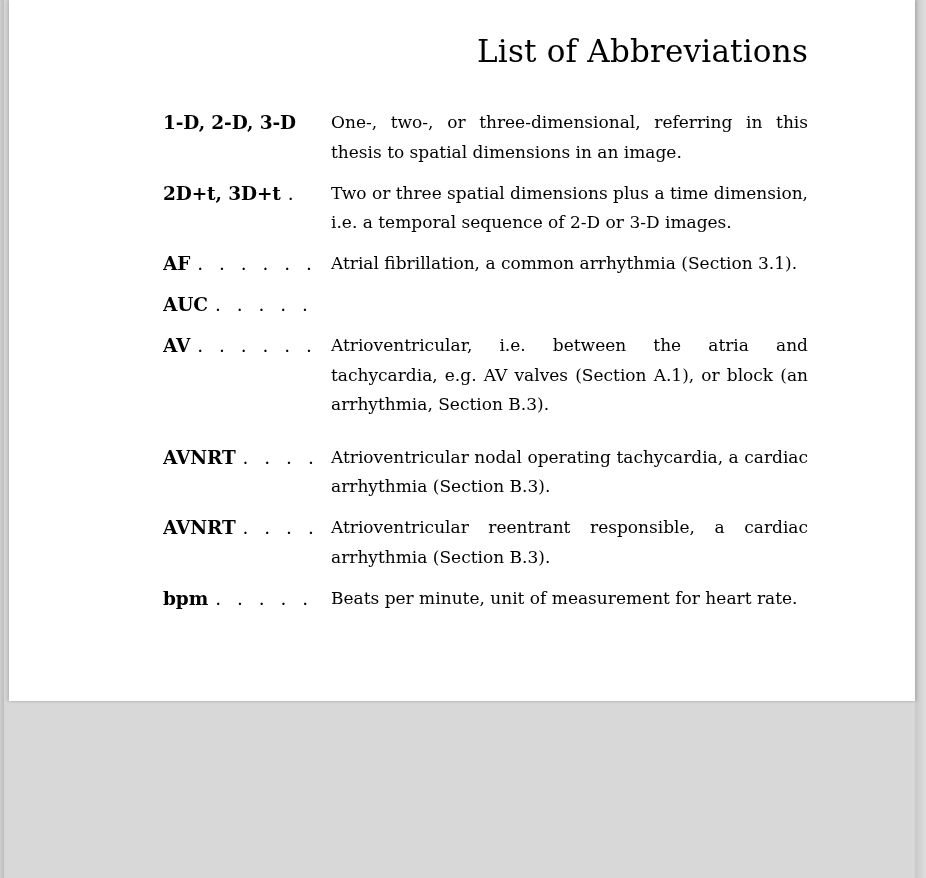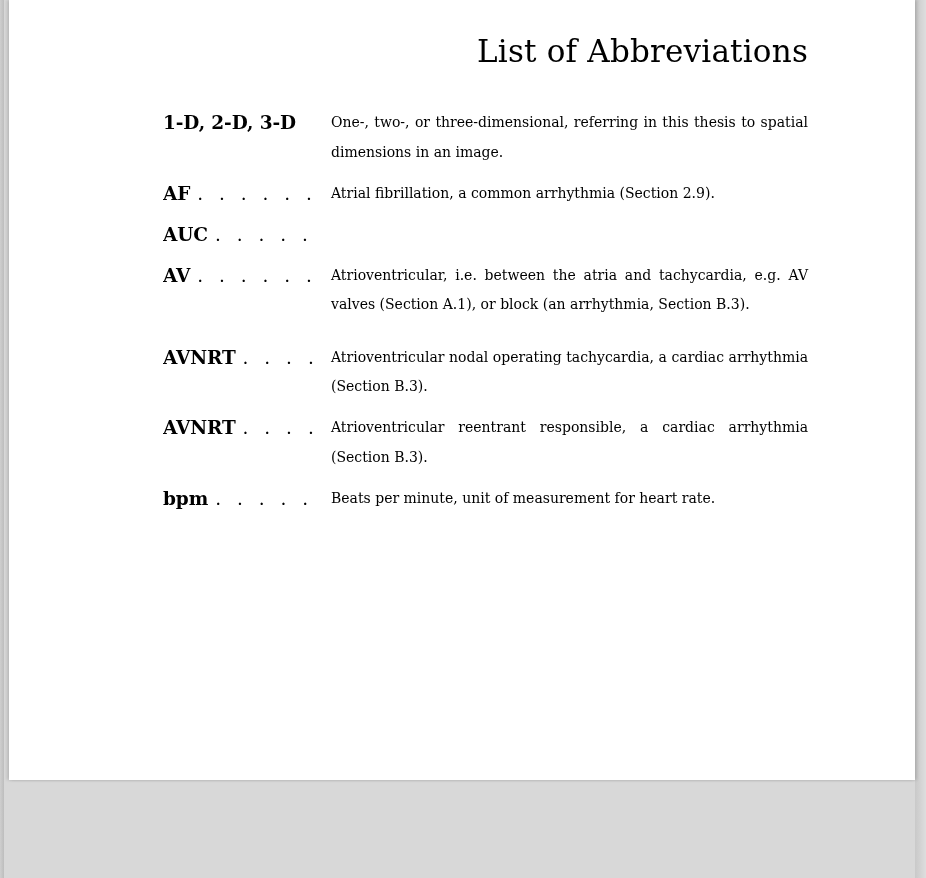--- a/index.html
+++ b/index.html
@@ -35,21 +35,21 @@
     width: 11px; height: 878px;
     background: linear-gradient(to left, #dedede 0%, #d2d2d2 55%, #c9c9c9 100%);
   }
 
   
   #page {
     position: absolute;
     left: 9px;
     top: 0;
     width: 906px;
-    height: 780px;
+    height: 701px;
     background: #ffffff;
     box-shadow: -2px 0 3px rgba(0,0,0,0.14), 2px 0 3px rgba(0,0,0,0.14);
   }
 
   
   #text-block {
     position: absolute;
     left: 154px;   
     top: 0;
     width: 645px;  
@@ -103,21 +103,21 @@
     font-weight: normal;
     font-size: 18.5px;
     color: #000000;
     margin-left: 7px;
     letter-spacing: 5.0px;
     white-space: nowrap;
   }
 
   .entry-desc {
     flex: 1 1 auto;
-    font-size: 14px;
+    font-size: 17px;
     line-height: 29.5px;
     color: #000000;
     text-align: justify;
     text-justify: inter-word;
     padding-left: 11px;
     hyphens: manual;
   }
   .entry-desc:last-line { text-align: left; }
 </style>
 </head>
@@ -135,24 +135,31 @@
       <ul id="abbrev-list">
           <li class="abbrev-entry">
             <div class="entry-term-cell">
               <span class="entry-term">1-D, 2-D, 3-D</span>
               <span class="entry-dots"></span>
             </div>
             <div class="entry-desc">One-, two-, or three-dimensional, referring in this thesis to spatial dimensions in an image.</div>
           </li>
           <li class="abbrev-entry">
             <div class="entry-term-cell">
+              <span class="entry-term">2D+t, 3D+t</span>
+              <span class="entry-dots">.</span>
+            </div>
+            <div class="entry-desc">Two or three spatial dimensions plus a time dimension, i.e. a temporal sequence of 2-D or 3-D images.</div>
+          </li>
+          <li class="abbrev-entry">
+            <div class="entry-term-cell">
               <span class="entry-term">AF</span>
               <span class="entry-dots">. . . . . . .</span>
             </div>
-            <div class="entry-desc">Atrial fibrillation, a common arrhythmia (Section 2.9).</div>
+            <div class="entry-desc">Atrial fibrillation, a common arrhythmia (Section 3.1).</div>
           </li>
           <li class="abbrev-entry">
             <div class="entry-term-cell">
               <span class="entry-term">AUC</span>
               <span class="entry-dots">. . . . . .</span>
             </div>
           </li>
           <li class="abbrev-entry">
             <div class="entry-term-cell">
               <span class="entry-term">AV</span>

